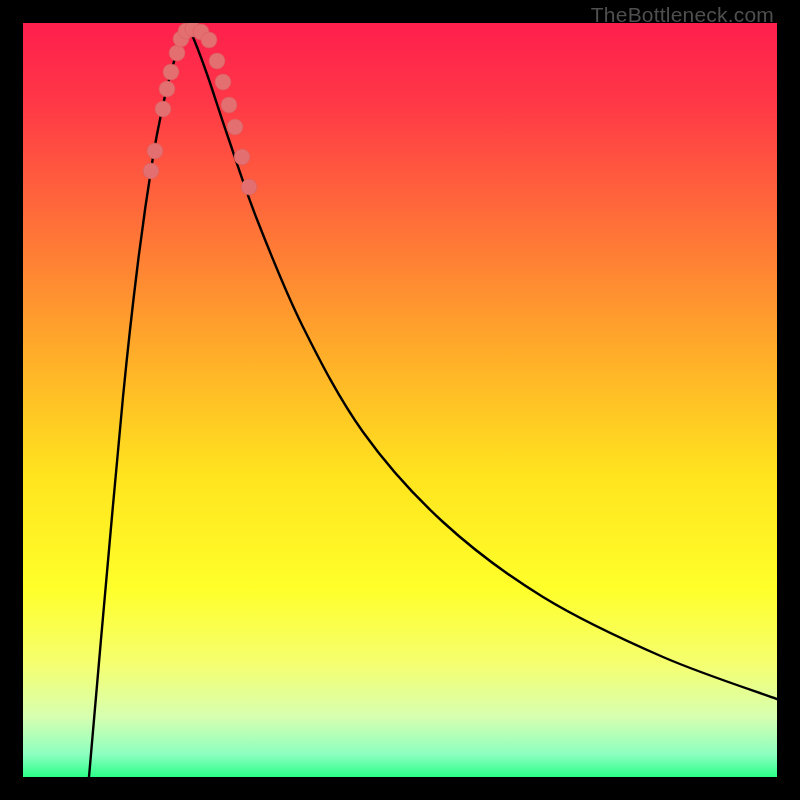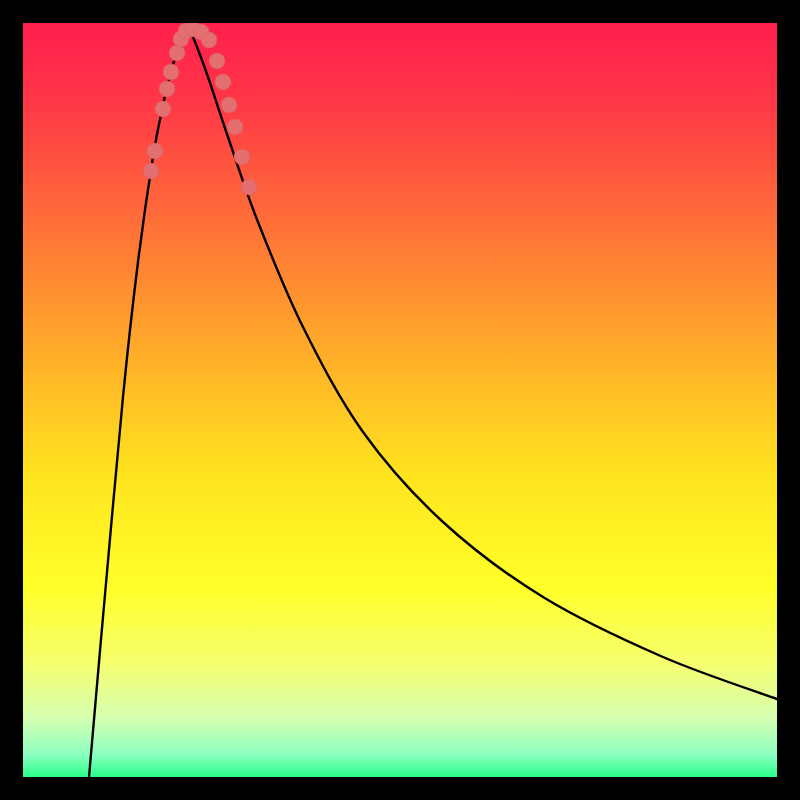--- a/index.html
+++ b/index.html
@@ -94,13 +94,14 @@
           <circle cx="200" cy="59" r="8" class="dot" fill="#e36f70"></circle>
           <circle cx="206" cy="82" r="8" class="dot" fill="#e36f70"></circle>
           <circle cx="212" cy="104" r="8" class="dot" fill="#e36f70"></circle>
           <circle cx="219" cy="134" r="8" class="dot" fill="#e36f70"></circle>
           <circle cx="226" cy="164" r="8" class="dot" fill="#e36f70"></circle>
         </g>
     </svg>
 
   </div>
 
+  <div class="watermark">TheBottleneck.com</div>
 </div>
 
 </body></html>

